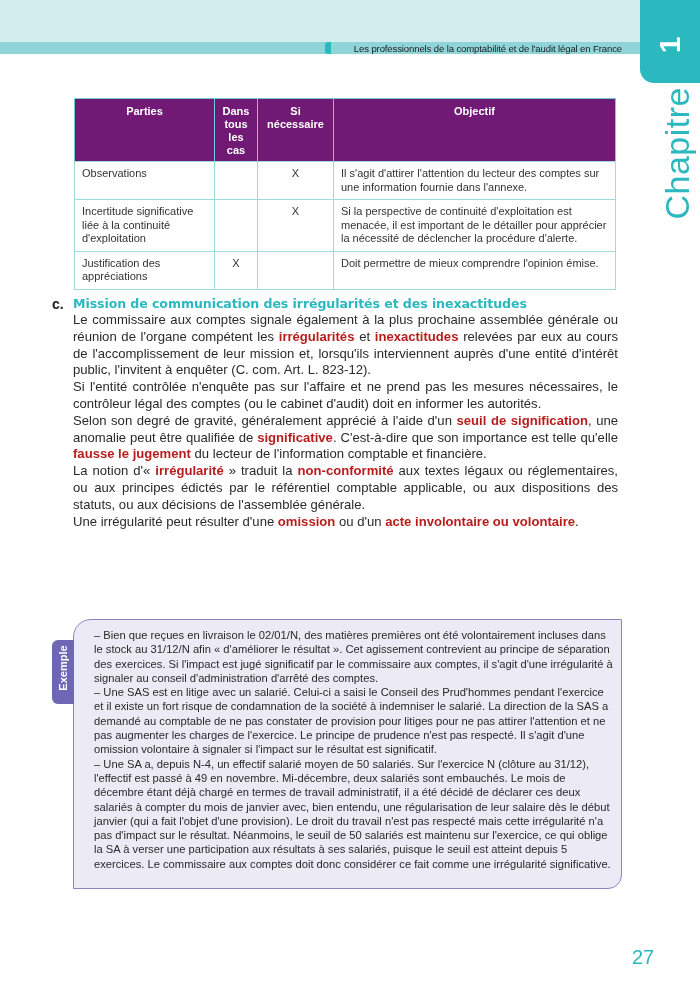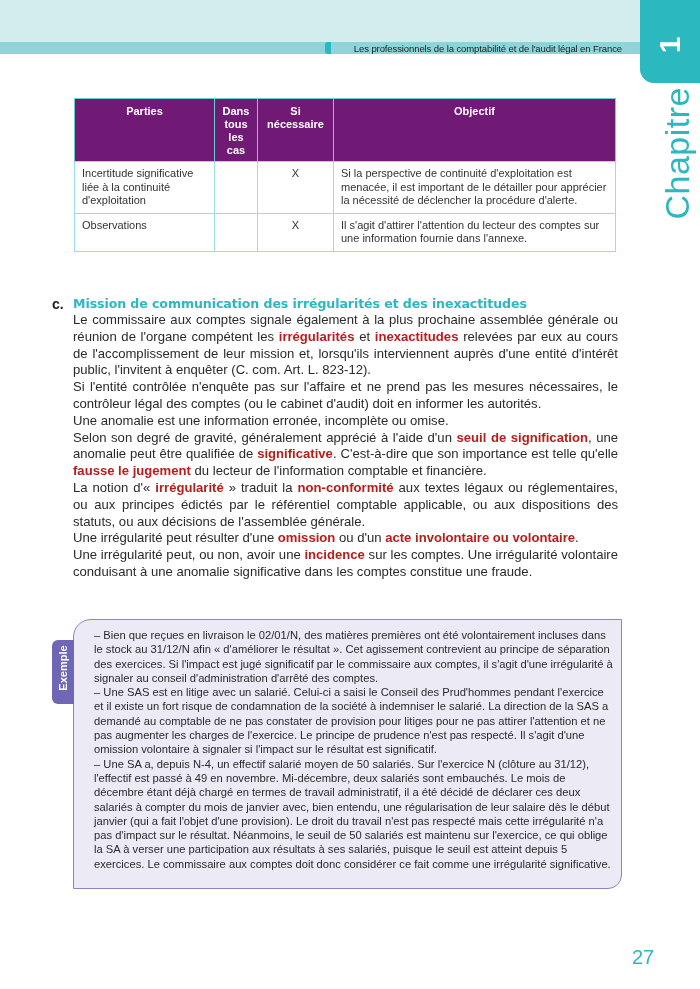--- a/index.html
+++ b/index.html
@@ -54,46 +54,50 @@
     <thead>
       <tr>
         <th class="col1">Parties</th>
         <th class="col2">Dans tous les cas</th>
         <th class="col3">Si nécessaire</th>
         <th>Objectif</th>
       </tr>
     </thead>
     <tbody>
       <tr>
+        <td>Observations</td>
+        <td class="center"></td>
+        <td class="center">X</td>
+        <td>Il s'agit d'attirer l'attention du lecteur des comptes sur une information fournie dans l'annexe.</td>
+      </tr>
+      <tr>
         <td>Incertitude significative liée à la continuité d'exploitation</td>
         <td class="center"></td>
         <td class="center">X</td>
         <td>Si la perspective de continuité d'exploitation est menacée, il est important de le détailler pour apprécier la nécessité de déclencher la procédure d'alerte.</td>
       </tr>
       <tr>
-        <td>Observations</td>
+        <td>Justification des appréciations</td>
+        <td class="center">X</td>
         <td class="center"></td>
-        <td class="center">X</td>
-        <td>Il s'agit d'attirer l'attention du lecteur des comptes sur une information fournie dans l'annexe.</td>
+        <td>Doit permettre de mieux comprendre l'opinion émise.</td>
       </tr>
     </tbody>
   </table>
 </div>
 
 <div class="section">
   <div class="section-letter">c.</div>
   <div class="section-title">Mission de communication des irrégularités et des inexactitudes</div>
   <div class="section-body">
     <p><span>Le commissaire aux comptes signale également à la plus prochaine assemblée générale ou réunion de l'organe compétent les </span><b>irrégularités</b><span> et </span><b>inexactitudes</b><span> relevées par eux au cours de l'accomplissement de leur mission et, lorsqu'ils interviennent auprès d'une entité d'intérêt public, l'invitent à enquêter (C. com. Art. L. 823-12).</span></p>
     <p>Si l'entité contrôlée n'enquête pas sur l'affaire et ne prend pas les mesures nécessaires, le contrôleur légal des comptes (ou le cabinet d'audit) doit en informer les autorités.</p>
-    <p>Une anomalie est une information erronée, incomplète ou omise.</p>
     <p><span>Selon son degré de gravité, généralement apprécié à l'aide d'un </span><b>seuil de signification</b><span>, une anomalie peut être qualifiée de </span><b>significative</b><span>. C'est-à-dire que son importance est telle qu'elle </span><b>fausse le jugement</b><span> du lecteur de l'information comptable et financière.</span></p>
     <p><span>La notion d'« </span><b>irrégularité</b><span> » traduit la </span><b>non-conformité</b><span> aux textes légaux ou réglementaires, ou aux principes édictés par le référentiel comptable applicable, ou aux dispositions des statuts, ou aux décisions de l'assemblée générale.</span></p>
     <p><span>Une irrégularité peut résulter d'une </span><b>omission</b><span> ou d'un </span><b>acte involontaire ou volontaire</b><span>.</span></p>
-    <p><span>Une irrégularité peut, ou non, avoir une </span><b>incidence</b><span> sur les comptes. Une irrégularité volontaire conduisant à une anomalie significative dans les comptes constitue une fraude.</span></p>
   </div>
 </div>
 
 <div class="example-box"></div>
 <div class="example-label">
     <span>Exemple</span>
   </div>
 <div class="example-text">
   <p>–  Bien que reçues en livraison le 02/01/N, des matières premières ont été volontairement incluses dans le stock au 31/12/N afin « d'améliorer le résultat ». Cet agissement contrevient au principe de séparation des exercices. Si l'impact est jugé significatif par le commissaire aux comptes, il s'agit d'une irrégularité à signaler au conseil d'administration d'arrêté des comptes.</p>
   <p>–  Une SAS est en litige avec un salarié. Celui-ci a saisi le Conseil des Prud'hommes pendant l'exercice et il existe un fort risque de condamnation de la société à indemniser le salarié. La direction de la SAS a demandé au comptable de ne pas constater de provision pour litiges pour ne pas attirer l'attention et ne pas augmenter les charges de l'exercice. Le principe de prudence n'est pas respecté. Il s'agit d'une omission volontaire à signaler si l'impact sur le résultat est significatif.</p>

